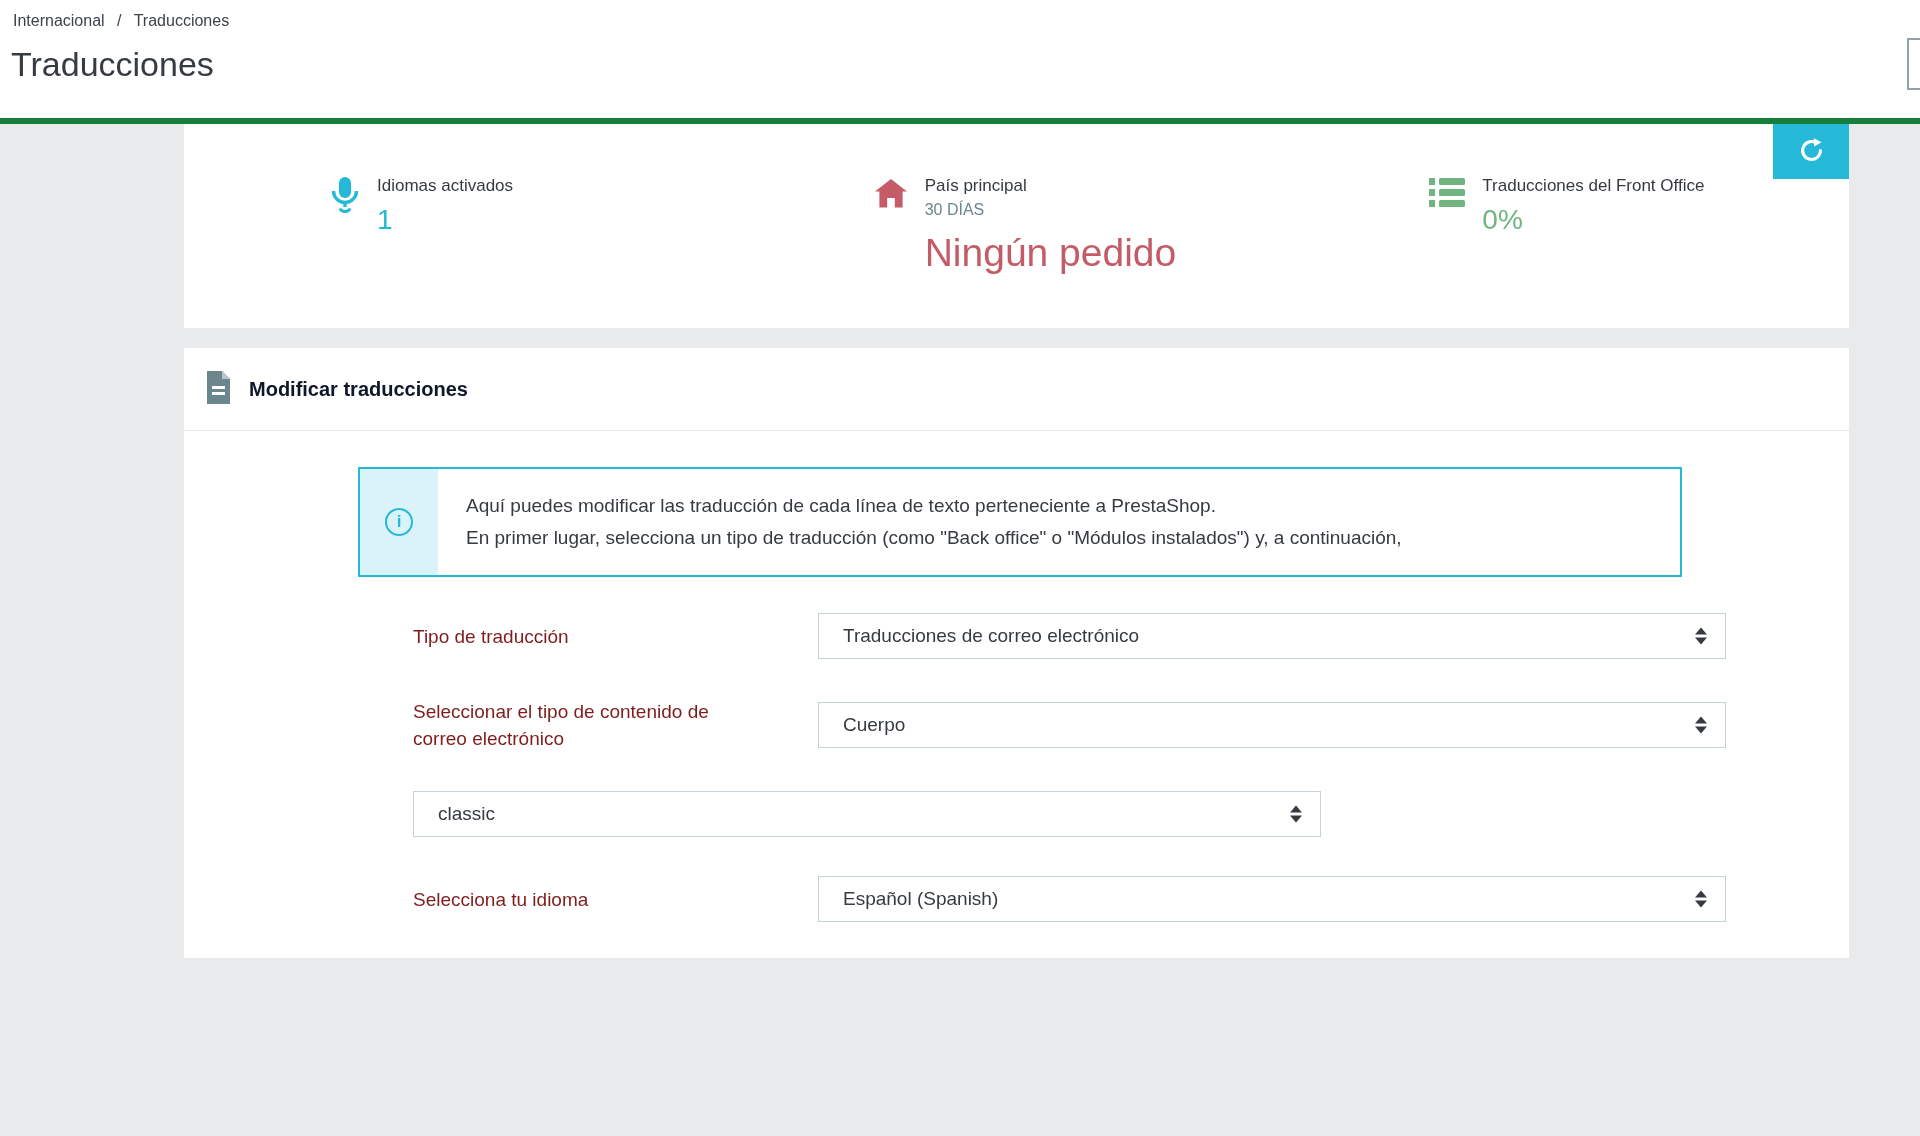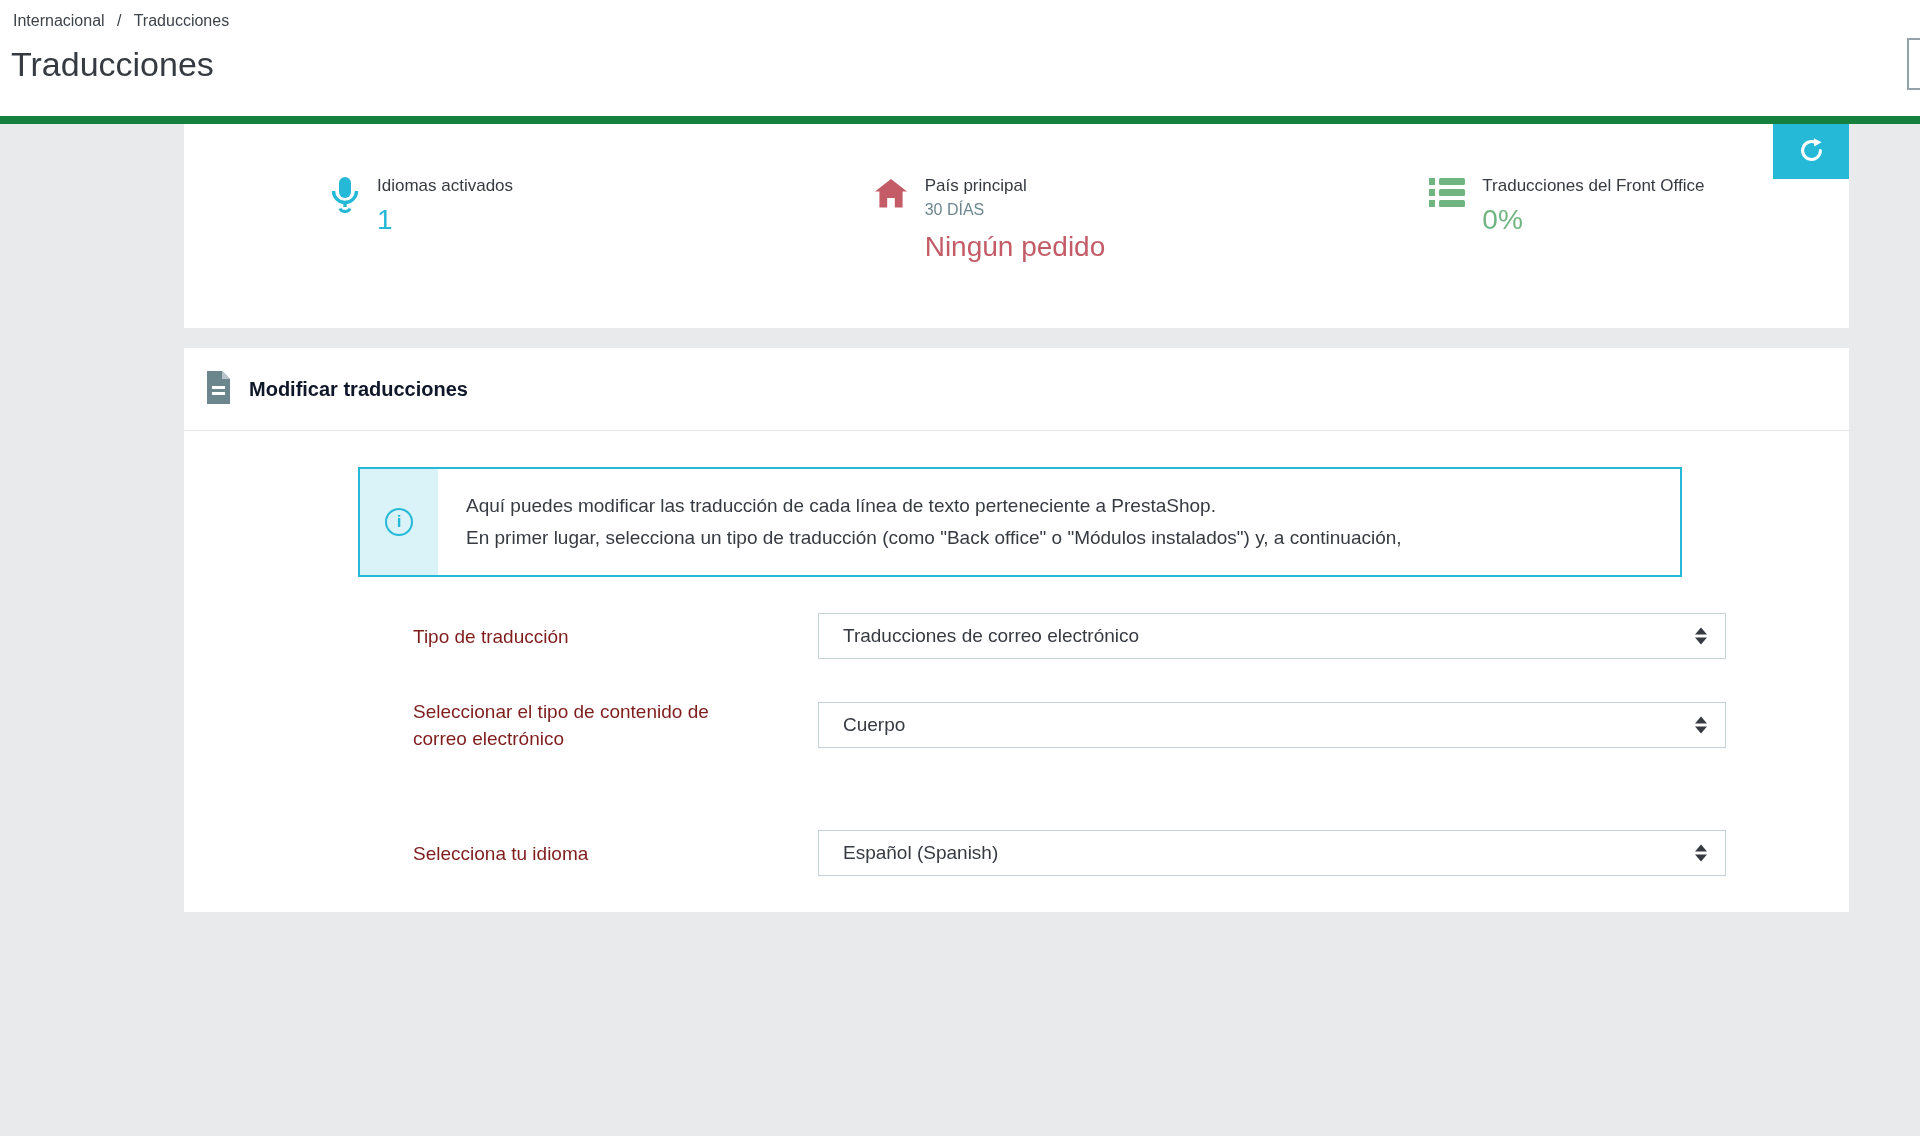--- a/index.html
+++ b/index.html
@@ -5,21 +5,21 @@
   * { box-sizing: border-box; }
   html, body { margin:0; padding:0; }
   body {
     width:1920px; height:1136px; overflow:hidden;
     background:#e9eaec;
     font-family:"Liberation Sans","DejaVu Sans",sans-serif;
     color:#363a41;
   }
 
   
-  .header { background:#fff; height:124px; border-bottom:8px solid #15803d; position:relative; }
+  .header { background:#fff; height:124px; border-bottom:6px solid #15803d; position:relative; }
   .breadcrumb { padding:12px 0 0 13px; font-size:16px; color:#3c434a; }
   .crumb { cursor:pointer; }
   .crumb-sep { margin:0 8px; }
   .page-title { font-size:34px; font-weight:400; margin:15px 0 0 11px; color:#363a41; }
   .edge-widget { position:absolute; top:38px; right:0; width:13px; height:52px;
     background:#fff; border:2px solid #93a1aa; border-right:none; }
 
   
   .content { width:1665px; margin-left:184px; }
 
@@ -31,21 +31,21 @@
   .kpi { flex:1; display:flex; align-items:flex-start; }
   .kpi.k1 { padding-left:146px; }
   .kpi.k2 { padding-left:104px; }
   .kpi.k3 { padding-left:116px; }
   .kpi-icon { margin-right:17px; margin-top:1px; flex-shrink:0; }
   .kpi-label { font-size:17px; color:#363a41; }
   .kpi-sub { font-size:16px; color:#6c868e; margin-top:5px; }
   .kpi-value { font-size:28px; margin-top:8px; }
   .val-teal { color:#25b9d7; }
   .val-green { color:#70b580; }
-  .val-red { color:#c45c67; font-size:28px; margin-top:12px; }
+  .val-red { color:#c45c67; font-size:39px; margin-top:12px; }
 
   
   .main-panel { background:#fff; margin-top:20px; }
   .panel-head { height:83px; display:flex; align-items:center; padding-left:21px; border-bottom:1px solid #e4e8eb; }
   .panel-title { font-size:20px; font-weight:700; margin-left:17px; color:#0f172a; }
   .panel-body { padding:36px 0 36px 0; }
 
   .alert-info { margin-left:174px; width:1324px; border:2px solid #25b9d7; display:flex; background:#fff; }
   .alert-side { width:78px; background:#d9f3f9; display:flex; align-items:center; justify-content:center; flex-shrink:0; }
   .info-circle { width:28px; height:28px; border:2px solid #25b9d7; border-radius:50%;
@@ -188,20 +188,27 @@
           <div class="pselect">
             <span>Cuerpo</span>
             <span class="arrows">
               <span class="arrow-up"></span>
                 <span class="arrow-down"></span>
             </span>
           </div>
         </div>
 
         <div class="form-row">
+          <div class="pselect">
+            <span>classic</span>
+            <span class="arrows">
+              <span class="arrow-up"></span>
+                <span class="arrow-down"></span>
+            </span>
+          </div>
         </div>
 
         <div class="form-row" style="margin-bottom:0;">
           <div class="field-label">Selecciona tu idioma</div>
           <div class="pselect">
             <span>Español (Spanish)</span>
             <span class="arrows">
               <span class="arrow-up"></span>
                 <span class="arrow-down"></span>
             </span>

